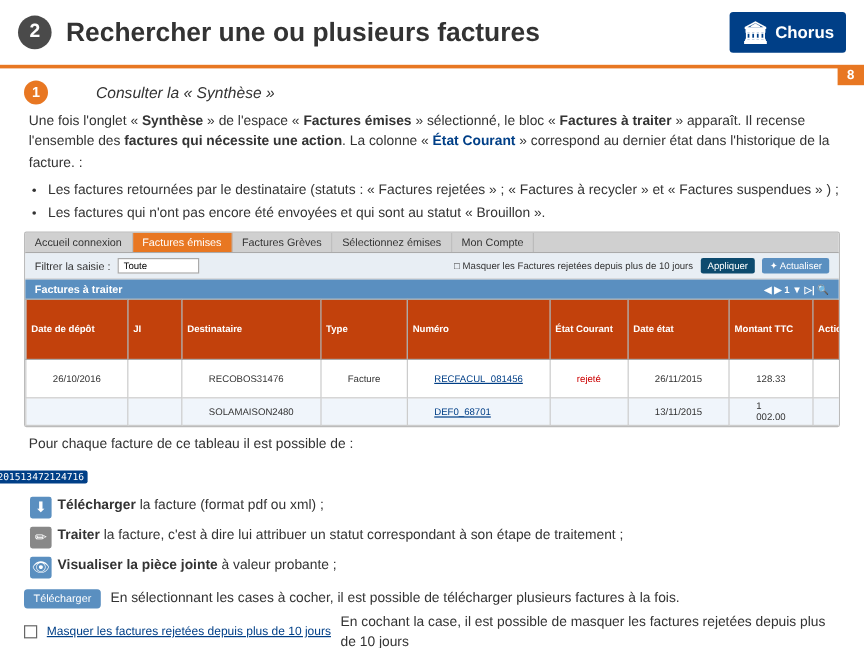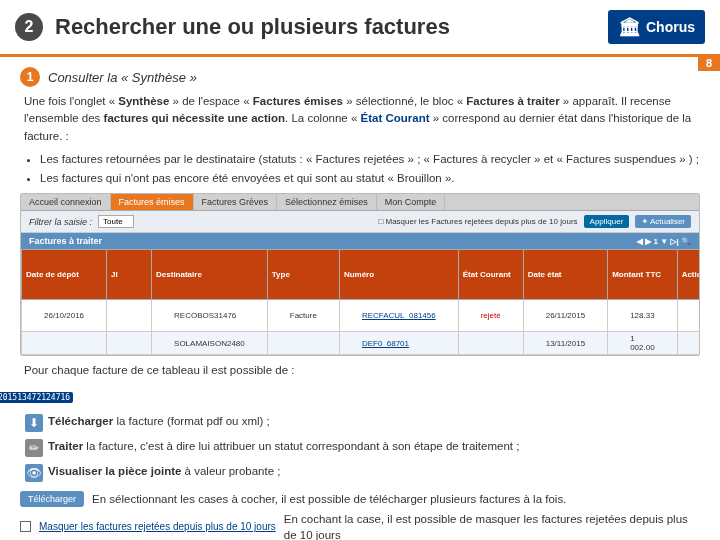--- a/index.html
+++ b/index.html
@@ -93,20 +93,21 @@
       justify-content: center;
       font-size: 12px;
       font-weight: bold;
       margin-right: 8px;
       flex-shrink: 0;
     }
     .step-title {
       font-size: 13px;
       font-style: italic;
       color: #333;
+      margin-left: 32px;
     }
 
     .intro-text {
       font-size: 11.5px;
       line-height: 1.5;
       margin-bottom: 6px;
       padding-left: 4px;
     }
     .intro-text b {
       font-weight: bold;
@@ -157,31 +158,30 @@
       background: #e8eef4;
       padding: 4px 8px;
       display: flex;
       align-items: center;
       gap: 6px;
       border-bottom: 1px solid #ccc;
     }
     .mock-filter-label {
       font-size: 9px;
       color: #333;
-      font-style: italic;
     }
     .mock-filter-input {
       background: #fff;
       border: 1px solid #aaa;
       padding: 1px 4px;
       font-size: 8px;
-      width: 36px;
+      width: 68px;
     }
     .mock-btn {
-      background: #0369a1;
+      background: #0c4a6e;
       color: #fff;
       padding: 2px 6px;
       font-size: 8px;
       border-radius: 2px;
     }
     .mock-btn-blue {
       background: #5a8fc0;
     }
 
     .mock-section-header {

